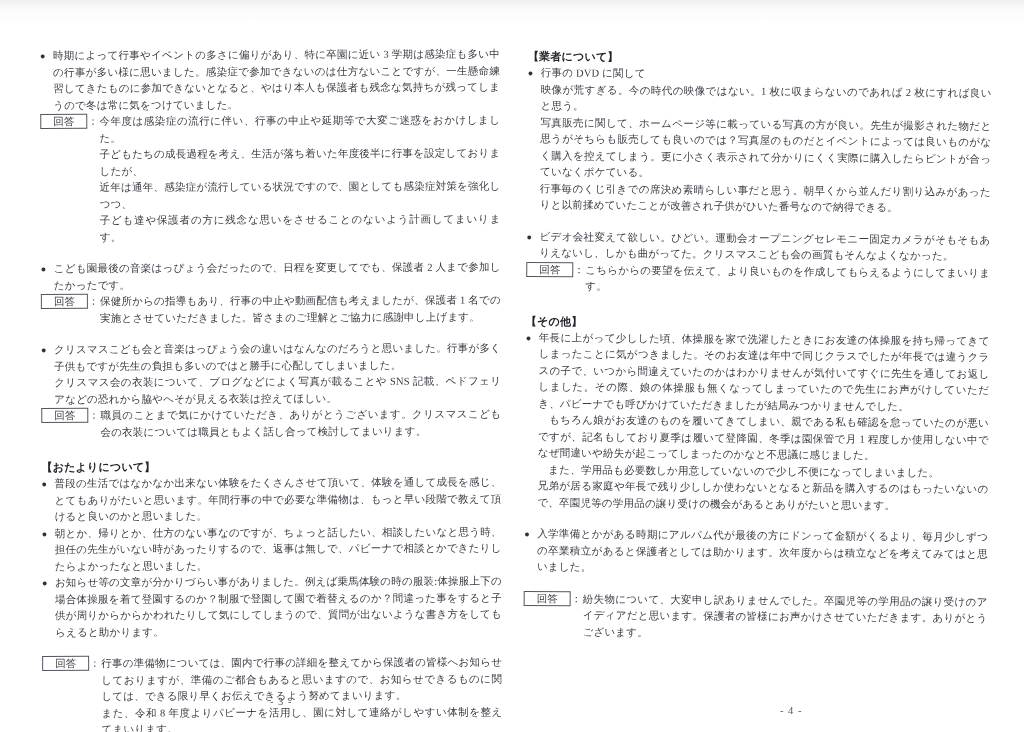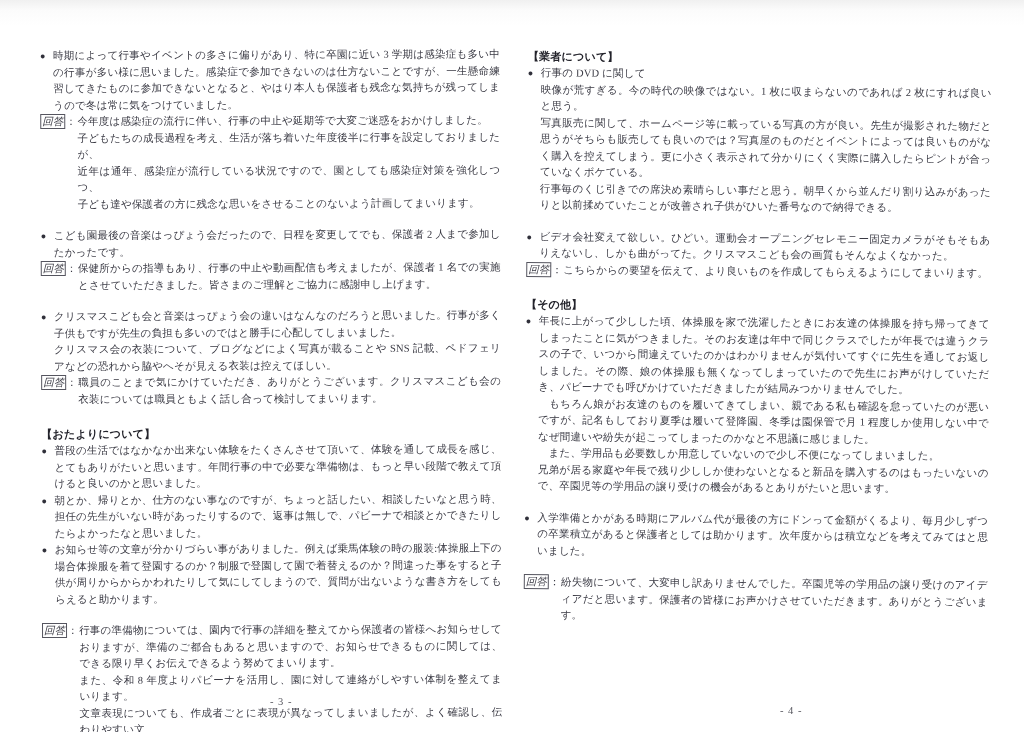--- a/index.html
+++ b/index.html
@@ -31,24 +31,23 @@
 
   .q { display: flex; align-items: flex-start; }
   .bullet { flex: 0 0 13px; font-size: 9px; line-height: 16.5px; color: #30303a; }
   .qt { flex: 1; white-space: pre-line; text-align: justify; }
 
   .a { display: flex; align-items: flex-start; }
   .albl { flex: 0 0 auto; margin-right: 1px; white-space: nowrap; }
   .abox {
     display: inline-block;
     border: 1px solid #55555f;
-    padding: 0 1px;
+    padding: 0 12px;
     line-height: 13px;
     font-size: 10.5px;
-    font-style: italic;
   }
   .at { flex: 1; white-space: pre-line; text-align: justify; }
 
   .gap  { margin-top: 15px; }
   .gap-lg { margin-top: 18px; }
 
   .pn {
     position: absolute;
     font-size: 10.5px;
     color: #55555d;

